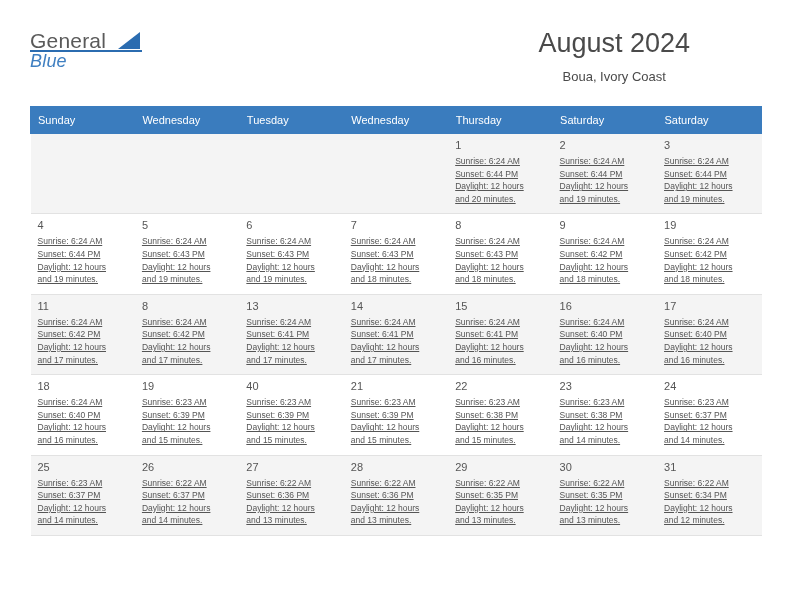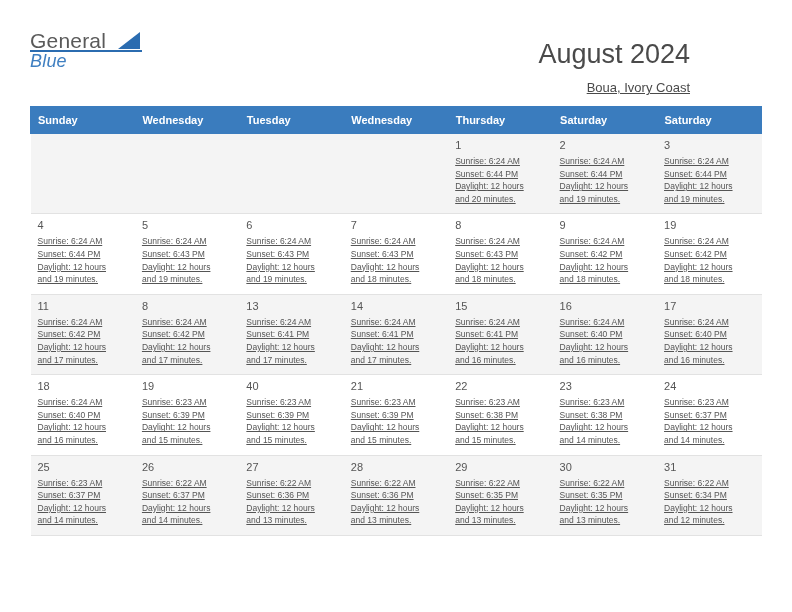--- a/index.html
+++ b/index.html
@@ -58,48 +58,46 @@
   }
   .logo-underline {
     position: absolute;
     left: 0;
     top: 24px;
     width: 112px;
     height: 2px;
     background: #2b6cb0;
   }
   .title-wrap {
-    text-align: right;
-    margin-top: 11px;
+    text-align: center;
   }
   .cal-title {
     font-size: 27px;
     color: #4a4a4a;
     font-weight: normal;
     line-height: 34px;
   }
   .cal-sub {
     font-size: 13px;
     color: #4a4a4a;
     margin-top: 9px;
     line-height: 16px;
-    text-decoration: underline;
   }
   
   table.calendar {
     width: 732px;
     border-collapse: collapse;
     table-layout: fixed;
     margin-top: 8px;
   }
   table.calendar th {
     background: #3a7cbe;
     color: #ffffff;
     font-size: 11px;
-    font-weight: bold;
+    font-weight: normal;
     text-align: left;
     padding: 6px 0 6px 7px;
     height: 14px;
     border: 1px solid #3a7cbe;
   }
   table.calendar td {
     vertical-align: top;
     border: 1px solid #e2e2e2;
     border-left: none;
     border-right: none;

